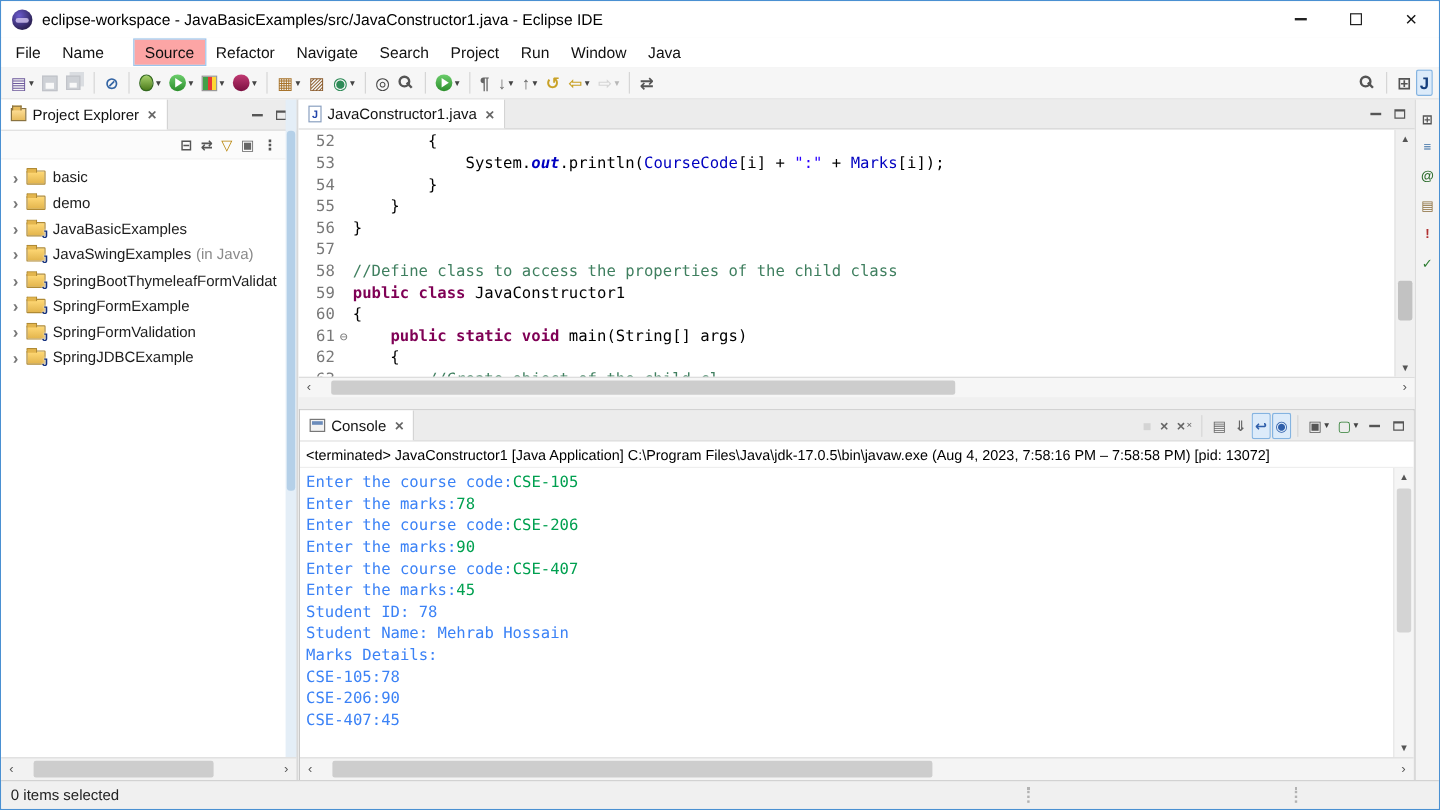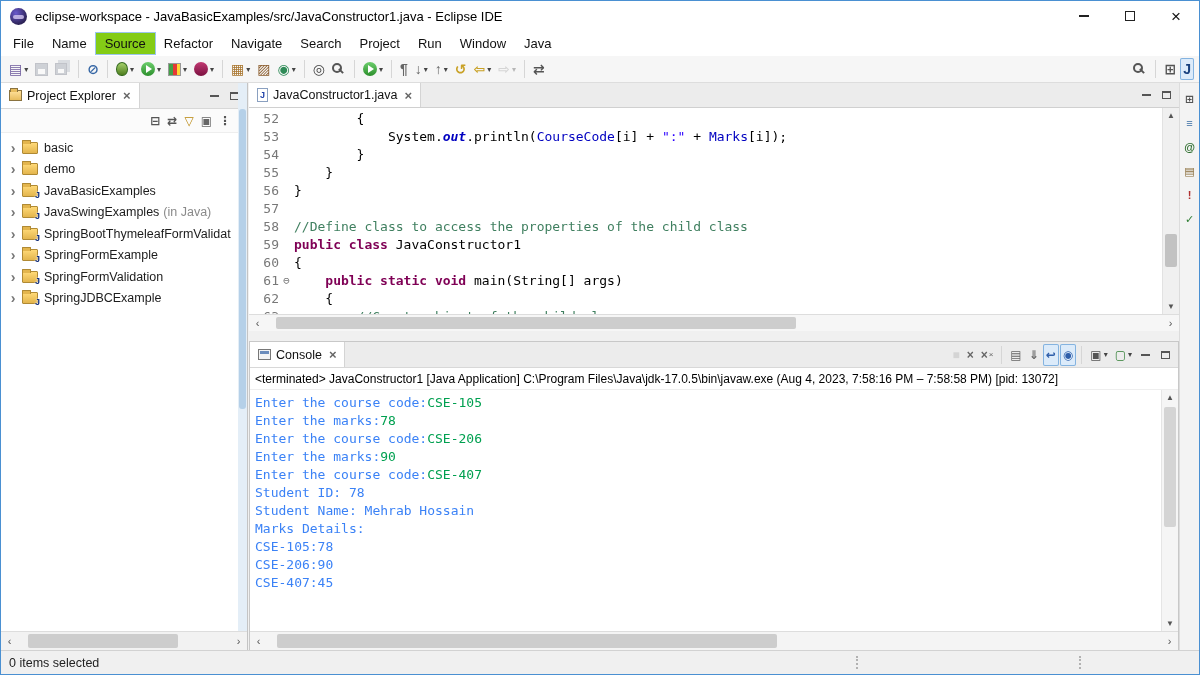--- a/index.html
+++ b/index.html
@@ -14,21 +14,21 @@
   .title{font-size:13px;color:#000;white-space:nowrap;}
   .win-controls{margin-left:auto;display:flex;height:100%;}
   .win-btn{width:46px;display:flex;align-items:center;justify-content:center;color:#111;}
   .wb-min{width:10px;height:2px;background:#222;display:block;}
   .wb-max{width:10px;height:10px;border:1px solid #222;display:block;}
   .win-btn.close{font-size:17px;line-height:1;}
 
   
   .menubar{position:absolute;top:30px;left:0;right:0;height:25px;background:#fff;display:flex;align-items:center;padding-left:3px;}
   .menu-item{padding:3px 9px;font-size:13px;color:#111;}
-  .menu-item.active{background:#84cc16;outline:1px solid #9cc5ec;}
+  .menu-item.active{background:#fca5a5;outline:1px solid #9cc5ec;margin-left:16px;}
 
   
   .toolbar{position:absolute;top:55px;left:0;right:0;height:27px;background:#f6f6f6;border-bottom:1px solid #ddd;display:flex;align-items:center;padding:0 5px;}
   .toolbar-left,.toolbar-right,.bar-icons,.console-toolbar{display:flex;align-items:center;gap:1px;}
   .toolbar-right{margin-left:auto;}
   .tbtn{display:flex;align-items:center;height:22px;padding:0 3px;border-radius:2px;position:relative;}
   .tbtn.toggled{background:#dcebfa;box-shadow:inset 0 0 0 1px #84b3e0;}
   .tbtn.disabled{opacity:.35;filter:grayscale(60%);}
   .tg{font-size:14px;line-height:1;font-weight:bold;}
   .dd{font-size:8px;color:#444;margin-left:2px;}
@@ -462,20 +462,21 @@
               </div>
           </div>
         </div>
         <div class="console-status">&lt;terminated&gt; JavaConstructor1 [Java Application] C:\Program Files\Java\jdk-17.0.5\bin\javaw.exe (Aug 4, 2023, 7:58:16 PM – 7:58:58 PM) [pid: 13072]</div>
         <div class="console-output">
             <div class="con-line"><span class="co">Enter the course code:</span><span class="ci">CSE-105</span></div>
             <div class="con-line"><span class="co">Enter the marks:</span><span class="ci">78</span></div>
             <div class="con-line"><span class="co">Enter the course code:</span><span class="ci">CSE-206</span></div>
             <div class="con-line"><span class="co">Enter the marks:</span><span class="ci">90</span></div>
             <div class="con-line"><span class="co">Enter the course code:</span><span class="ci">CSE-407</span></div>
+            <div class="con-line"><span class="co">Enter the marks:</span><span class="ci">45</span></div>
             <div class="con-line"><span class="co">Student ID: 78</span></div>
             <div class="con-line"><span class="co">Student Name: Mehrab Hossain</span></div>
             <div class="con-line"><span class="co">Marks Details:</span></div>
             <div class="con-line"><span class="co">CSE-105:78</span></div>
             <div class="con-line"><span class="co">CSE-206:90</span></div>
             <div class="con-line"><span class="co">CSE-407:45</span></div>
           </div>
         <div class="console-vscroll">
           <div class="varr">▲</div>
           <div class="thumb"></div>

